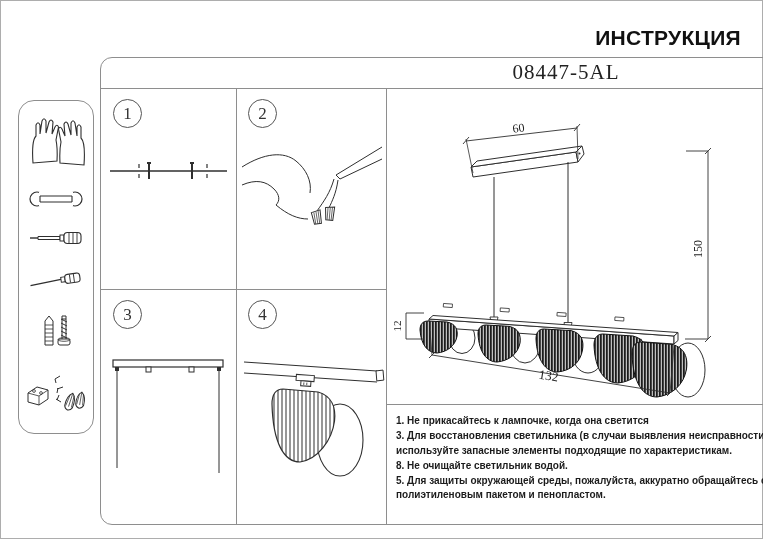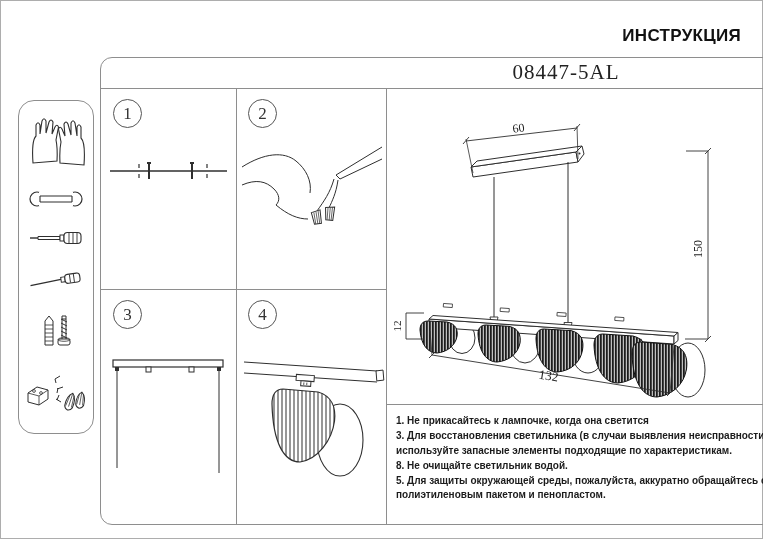--- a/index.html
+++ b/index.html
@@ -1,20 +1,20 @@
 <!DOCTYPE html>
 <html><head>
 <meta charset="utf-8">
 <style>
   html,body{margin:0;padding:0;background:#fff;}
   .stage{position:relative;width:763px;height:539px;background:#fff;overflow:hidden;
          font-family:"Liberation Sans",sans-serif;}
   .page-border{position:absolute;inset:0;border:1px solid #adadad;pointer-events:none;}
 
-  .title{position:absolute;top:26px;right:22px;font-size:17px;font-weight:bold;
+  .title{position:absolute;top:26px;right:22px;font-size:21px;font-weight:bold;
          color:#111;letter-spacing:.3px;}
 
   .main-box{position:absolute;left:100px;top:57px;width:645px;height:466px;
             border:1px solid #8e8e8e;border-radius:12px;padding-left:36px;}
   .box-header{position:absolute;left:0;right:0;top:0;height:30px;border-bottom:1px solid #8e8e8e;}
   .model{position:absolute;left:285px;width:360px;top:2px;text-align:center;
          font-family:"Liberation Serif",serif;font-size:21px;color:#222;letter-spacing:1px;}
 
   .div-v{position:absolute;width:1px;background:#8e8e8e;top:31px;bottom:0;}
   .div-h{position:absolute;height:1px;background:#8e8e8e;}

